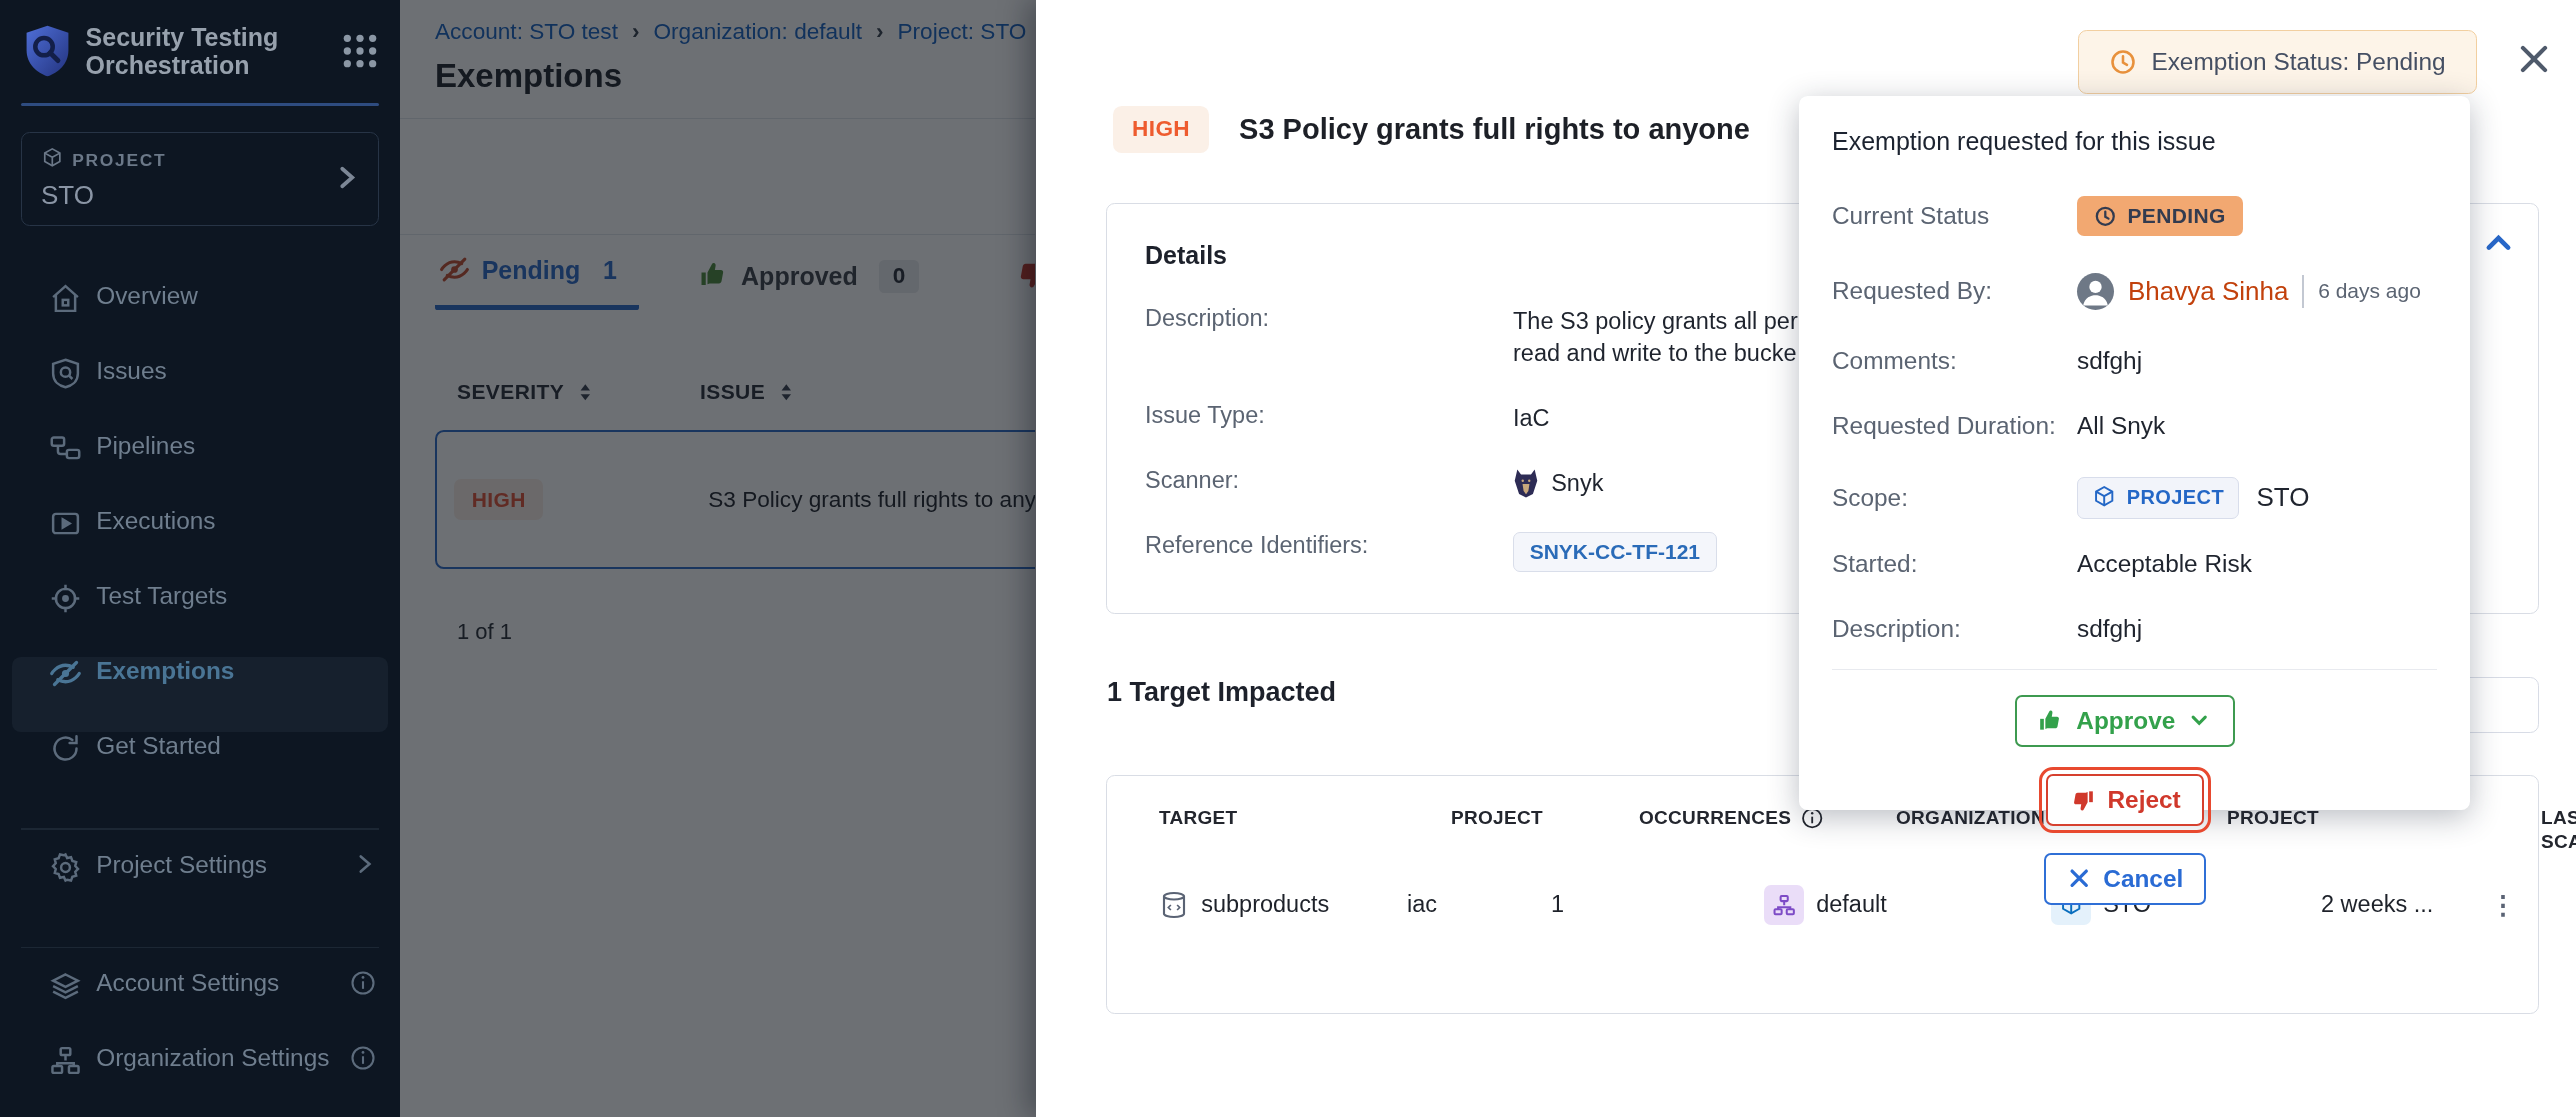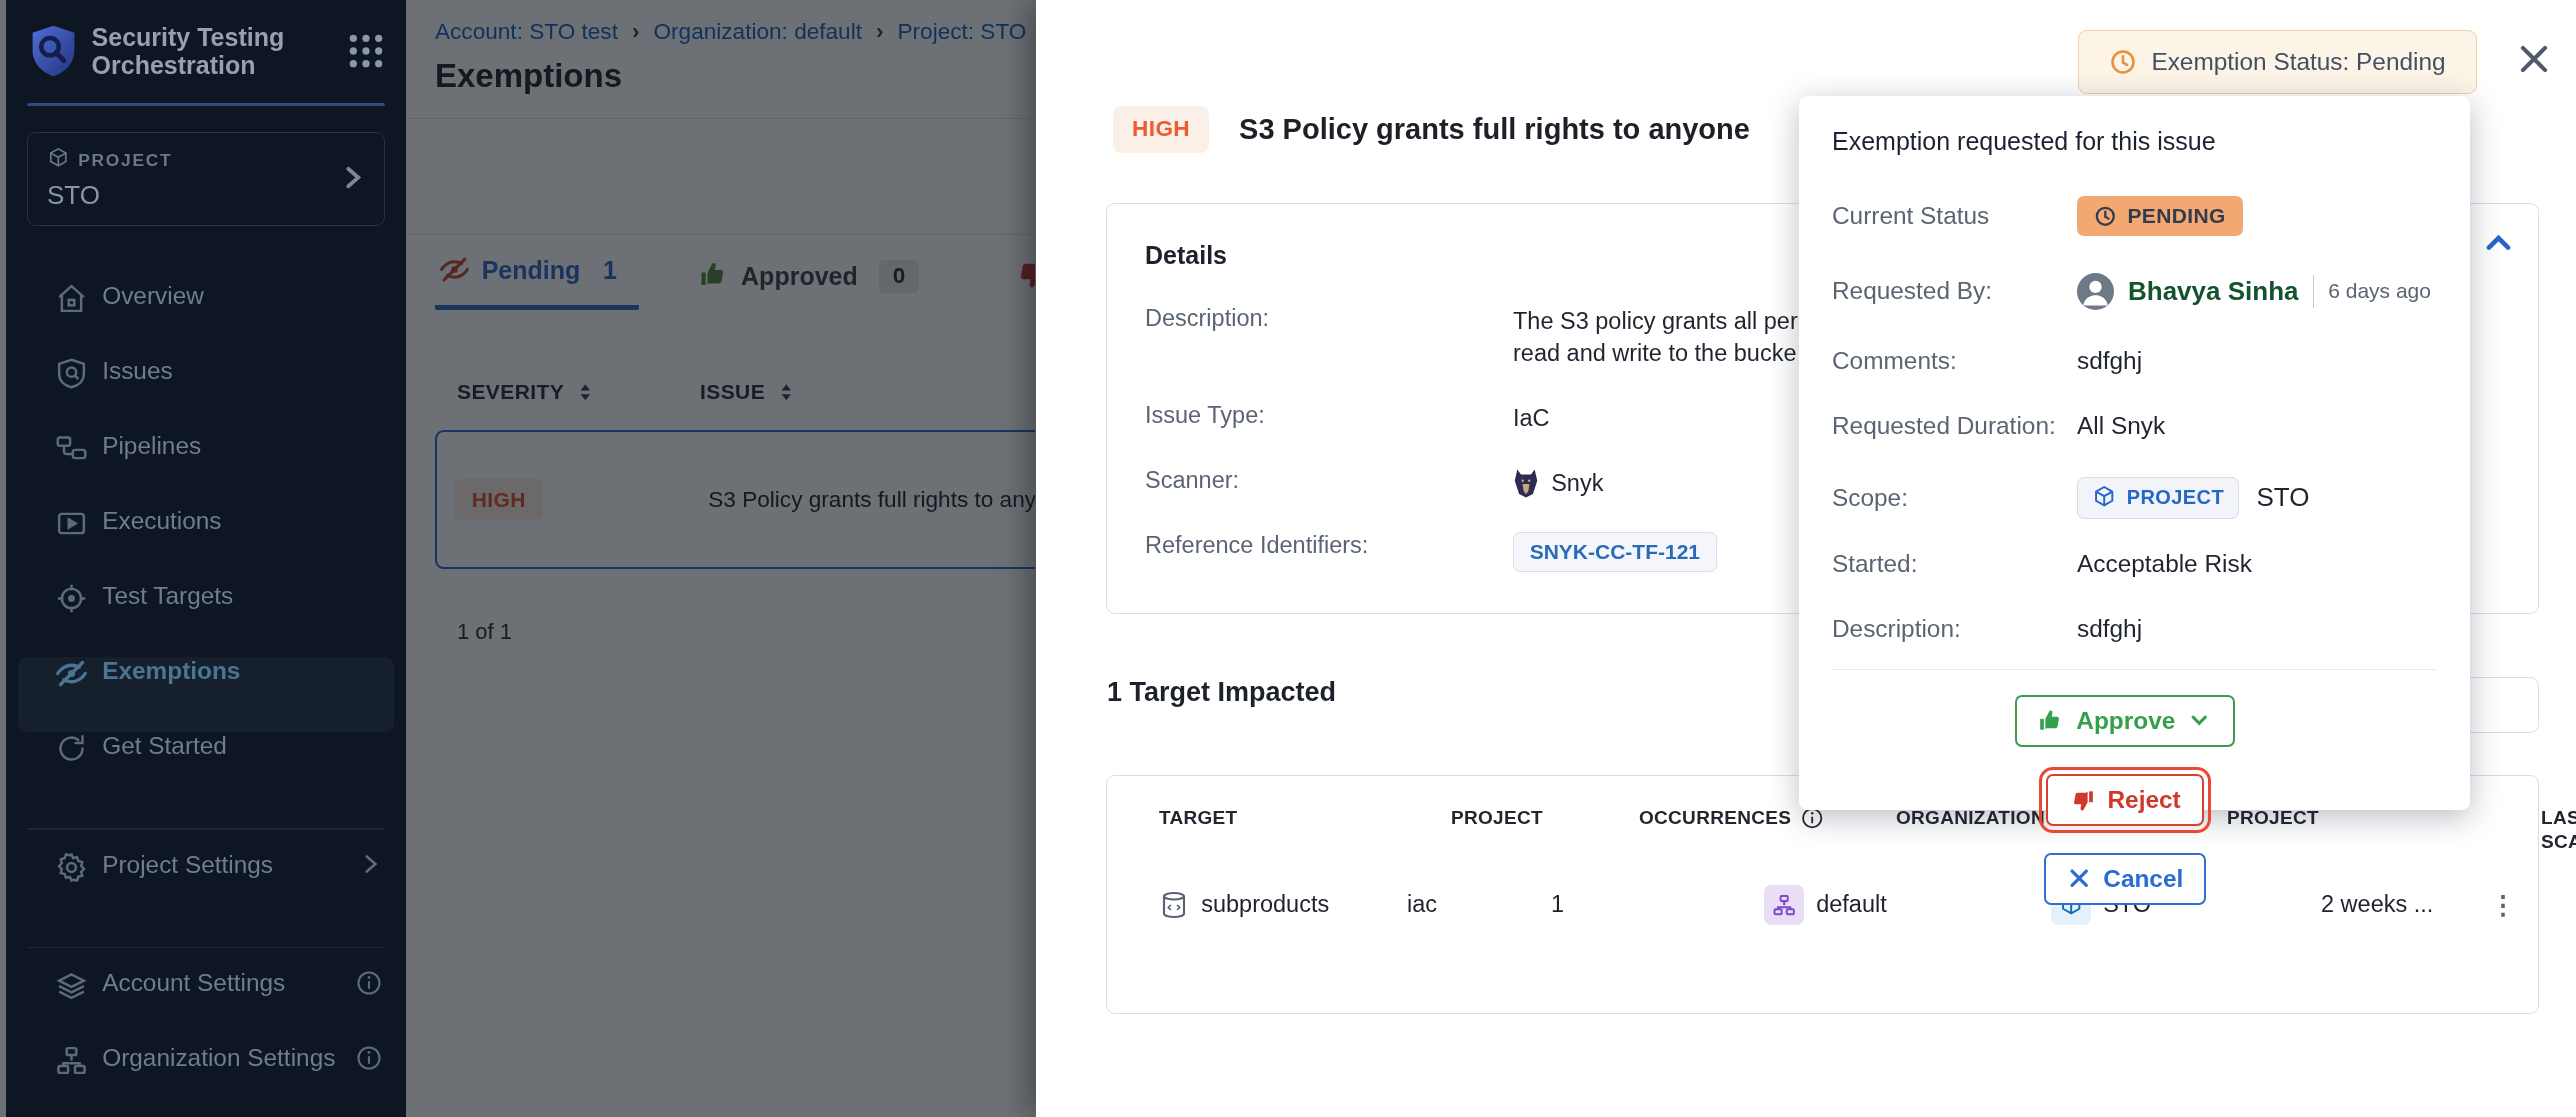--- a/index.html
+++ b/index.html
@@ -1,21 +1,21 @@
 <!DOCTYPE html>
 <html style="font-size:14px"><head>
 <meta charset="utf-8">
 <style>
   * { margin:0; padding:0; box-sizing:border-box; }
   html,body { width:2576px; height:1117px; overflow:hidden; background:#fff;
     font-family:"Liberation Sans", sans-serif; }
   .stage { position:relative; width:2576px; height:1117px; overflow:hidden; }
 
   
-  .sidebar { position:absolute; left:6px; top:0; width:400px; height:1117px;
+  .sidebar { position:absolute; left:0; top:0; width:400px; height:1117px;
     background:#0d1622; z-index:5; }
   .sb-head { display:flex; align-items:center; gap:14px; padding:22.6px 21px 19px 22.6px; }
   .sb-logo { width:49px; height:54px; flex:0 0 auto; }
   .sb-title { flex:1; font-size:25px; font-weight:700; color:#97a1ad; line-height:28px; }
   .sb-grid { width:38px; height:38px; flex:0 0 auto; cursor:pointer; }
   .sb-blueline { height:3.5px; background:#2e4c80; margin:5.2px 21px 0 21px; border-radius:1.7px; }
   .proj-card { margin:26px 21px 0 21px; border:1.7px solid #273446; border-radius:8.7px;
     padding:14px 19px; position:relative; cursor:pointer; }
   .proj-row1 { display:flex; align-items:center; gap:8.7px; }
   .proj-label { font-size:17.4px; font-weight:700; letter-spacing:1.7px; color:#6b7888; }
@@ -104,21 +104,21 @@
   .p-title { font-size:25px; color:#1c2330; margin-bottom:40px; }
   .prow { display:grid; grid-template-columns:245px 1fr; align-items:center; margin-bottom:37px; }
   .plabel { font-size:24.4px; color:#5b6472; }
   .pvalue { font-size:24.4px; color:#1f242e; }
   .pending-pill { display:inline-flex; align-items:center; gap:10.4px; background:#f2a871;
     border-radius:7px; padding:7.8px 17.4px; }
   .pending-pill span { font-size:21px; font-weight:800; color:#333b4f; letter-spacing:0.4px; }
   .req-by { display:flex; align-items:center; gap:14px; }
   .avatar { width:37px; height:37px; border-radius:50%; background:#6e7886; overflow:hidden;
     display:flex; align-items:center; justify-content:center; }
-  .rb-name { font-size:26px; font-weight:700; color:#14532d; }
+  .rb-name { font-size:26px; font-weight:400; color:#c2410c; }
   .rb-sep { width:1.7px; height:33px; background:#c3c8d2; }
   .rb-ago { font-size:21px; color:#5b6472; }
   .scope-val { display:flex; align-items:center; gap:17.4px; }
   .scope-chip { display:inline-flex; align-items:center; gap:10.4px; background:#f2f4fa;
     border:1.7px solid #d8ddeb; border-radius:7px; padding:7.8px 14px; }
   .scope-chip span { font-size:20px; font-weight:700; color:#2467c6; letter-spacing:0.4px; }
   .p-divider { height:1.7px; background:#e8eaef; margin:5.2px 0 24.4px 0; }
   .p-btns { display:flex; align-items:center; gap:27px; margin-left:-19px;flex-direction:column; }
   .btn { display:inline-flex; align-items:center; gap:12.2px; height:52px; padding:0 21px;
     border-radius:7px; background:#fff; font-size:24.4px; font-weight:700; cursor:pointer; }

